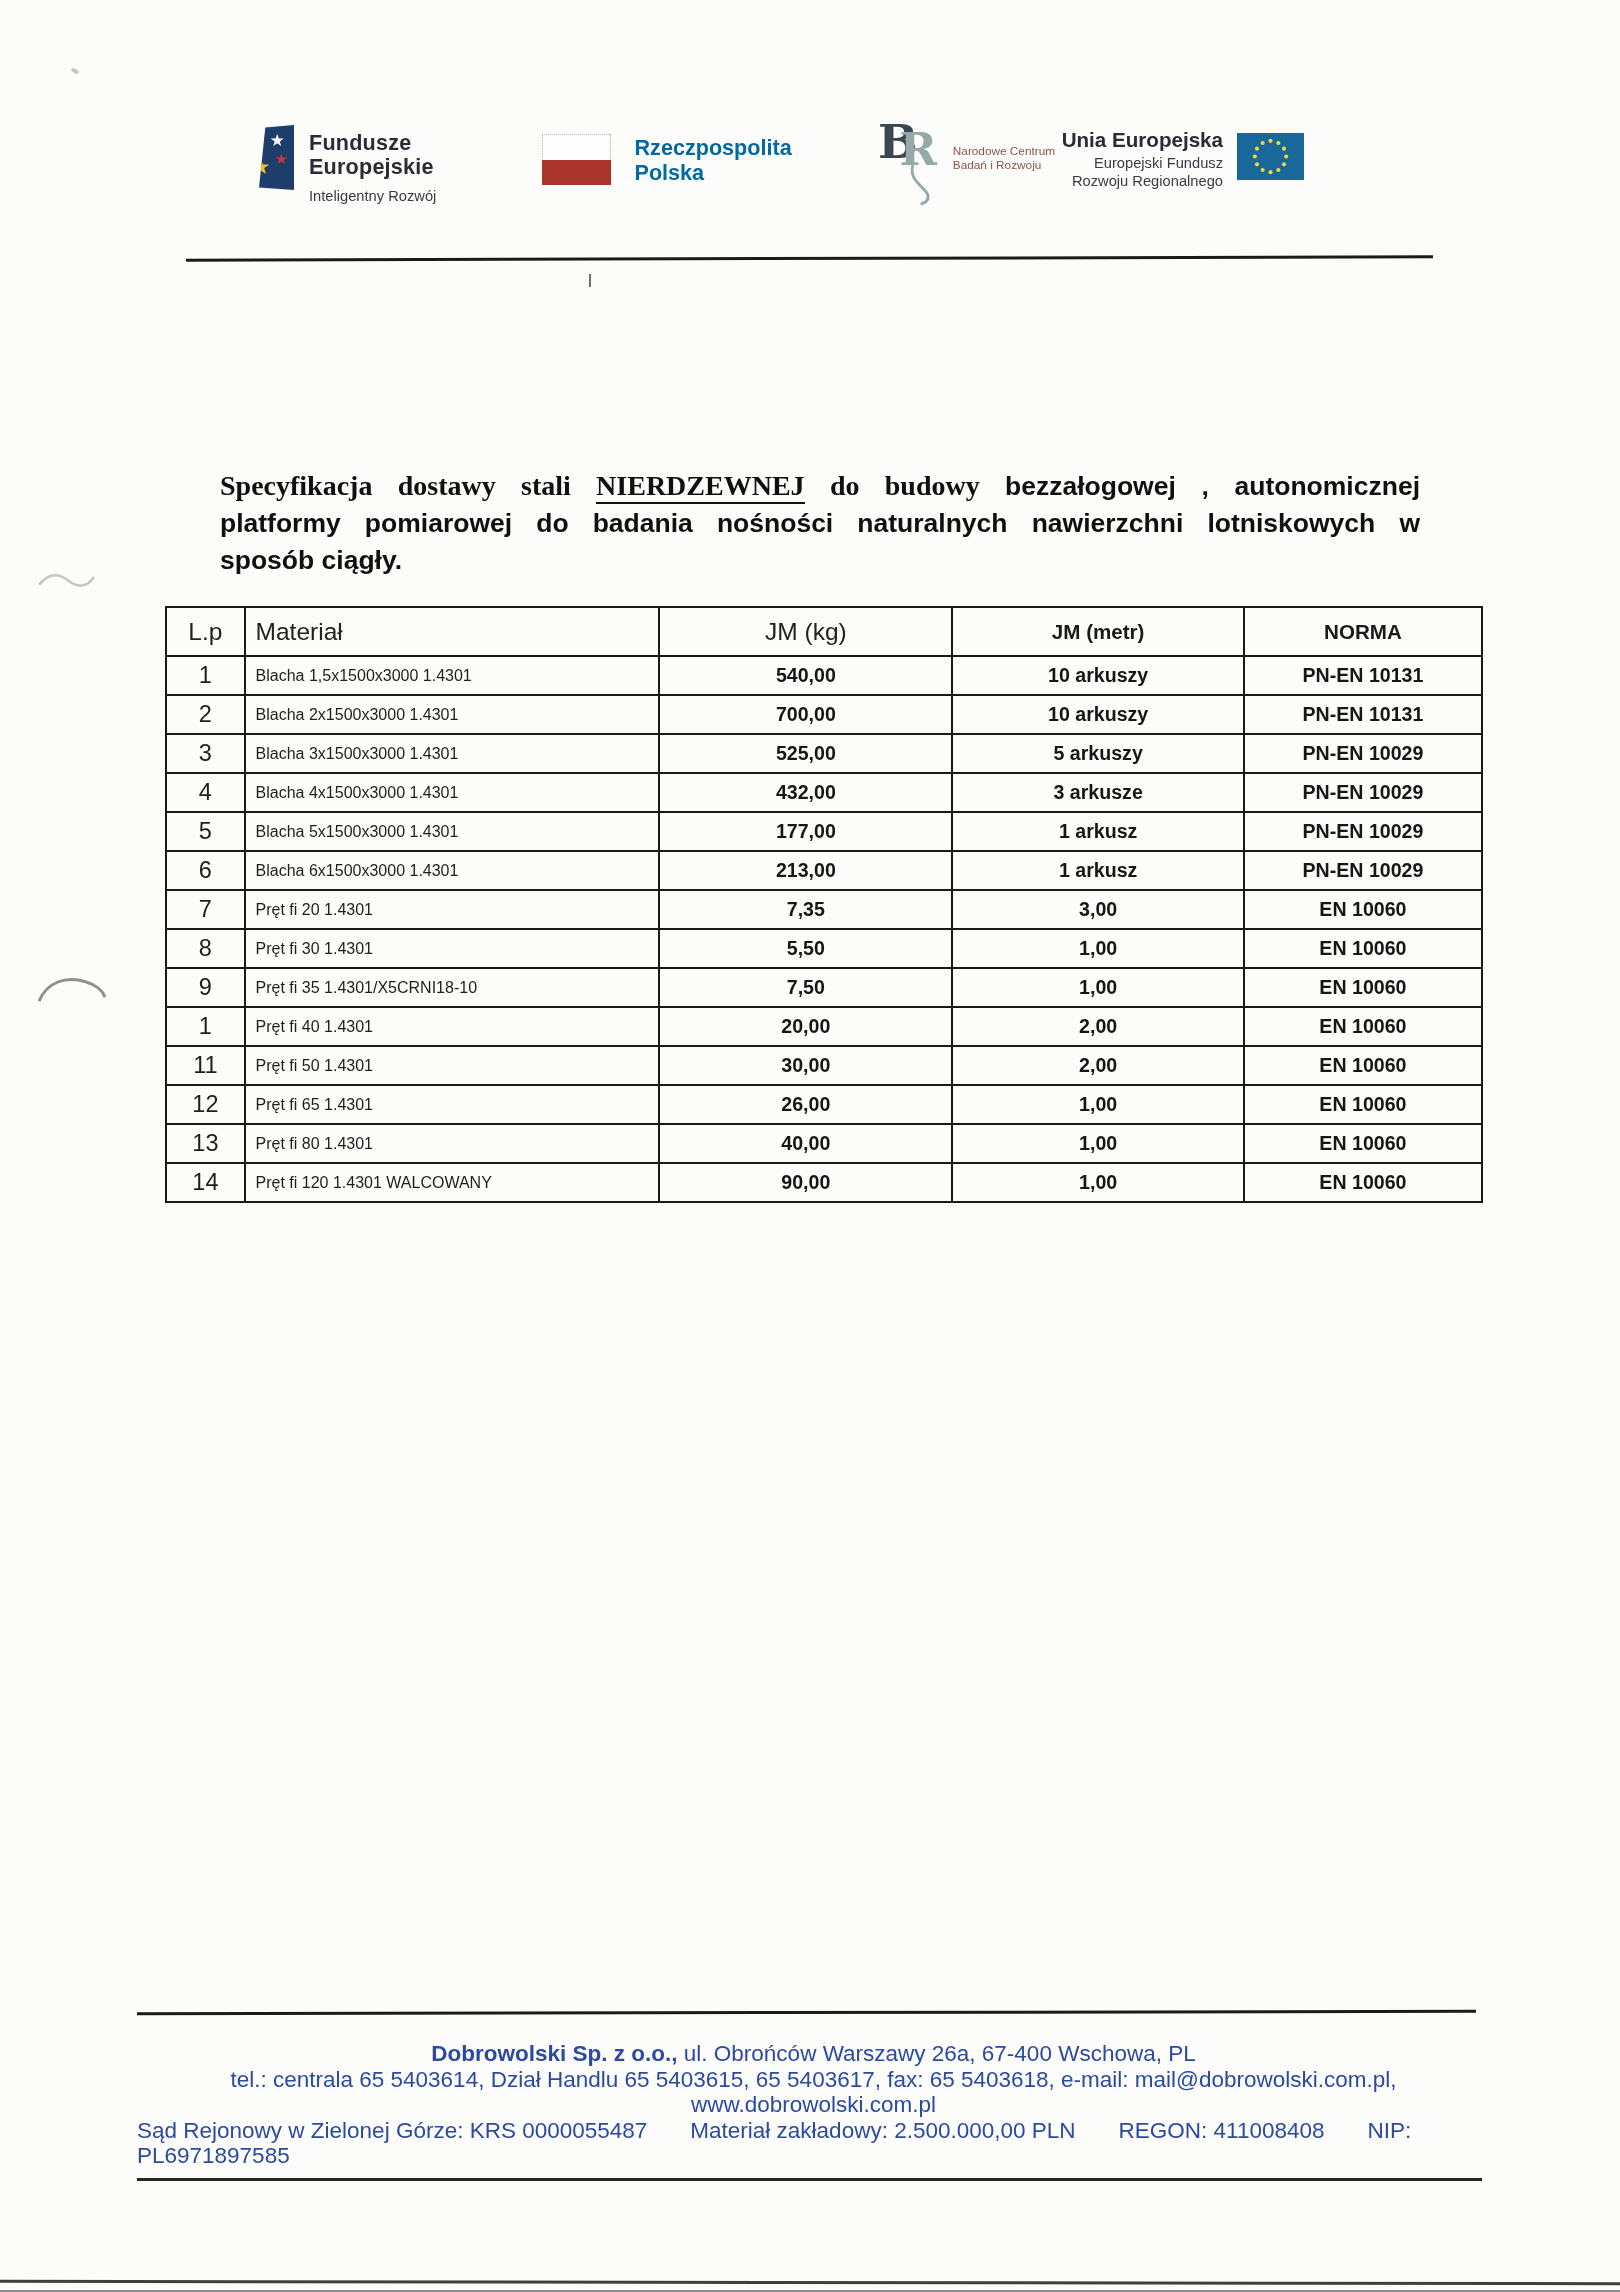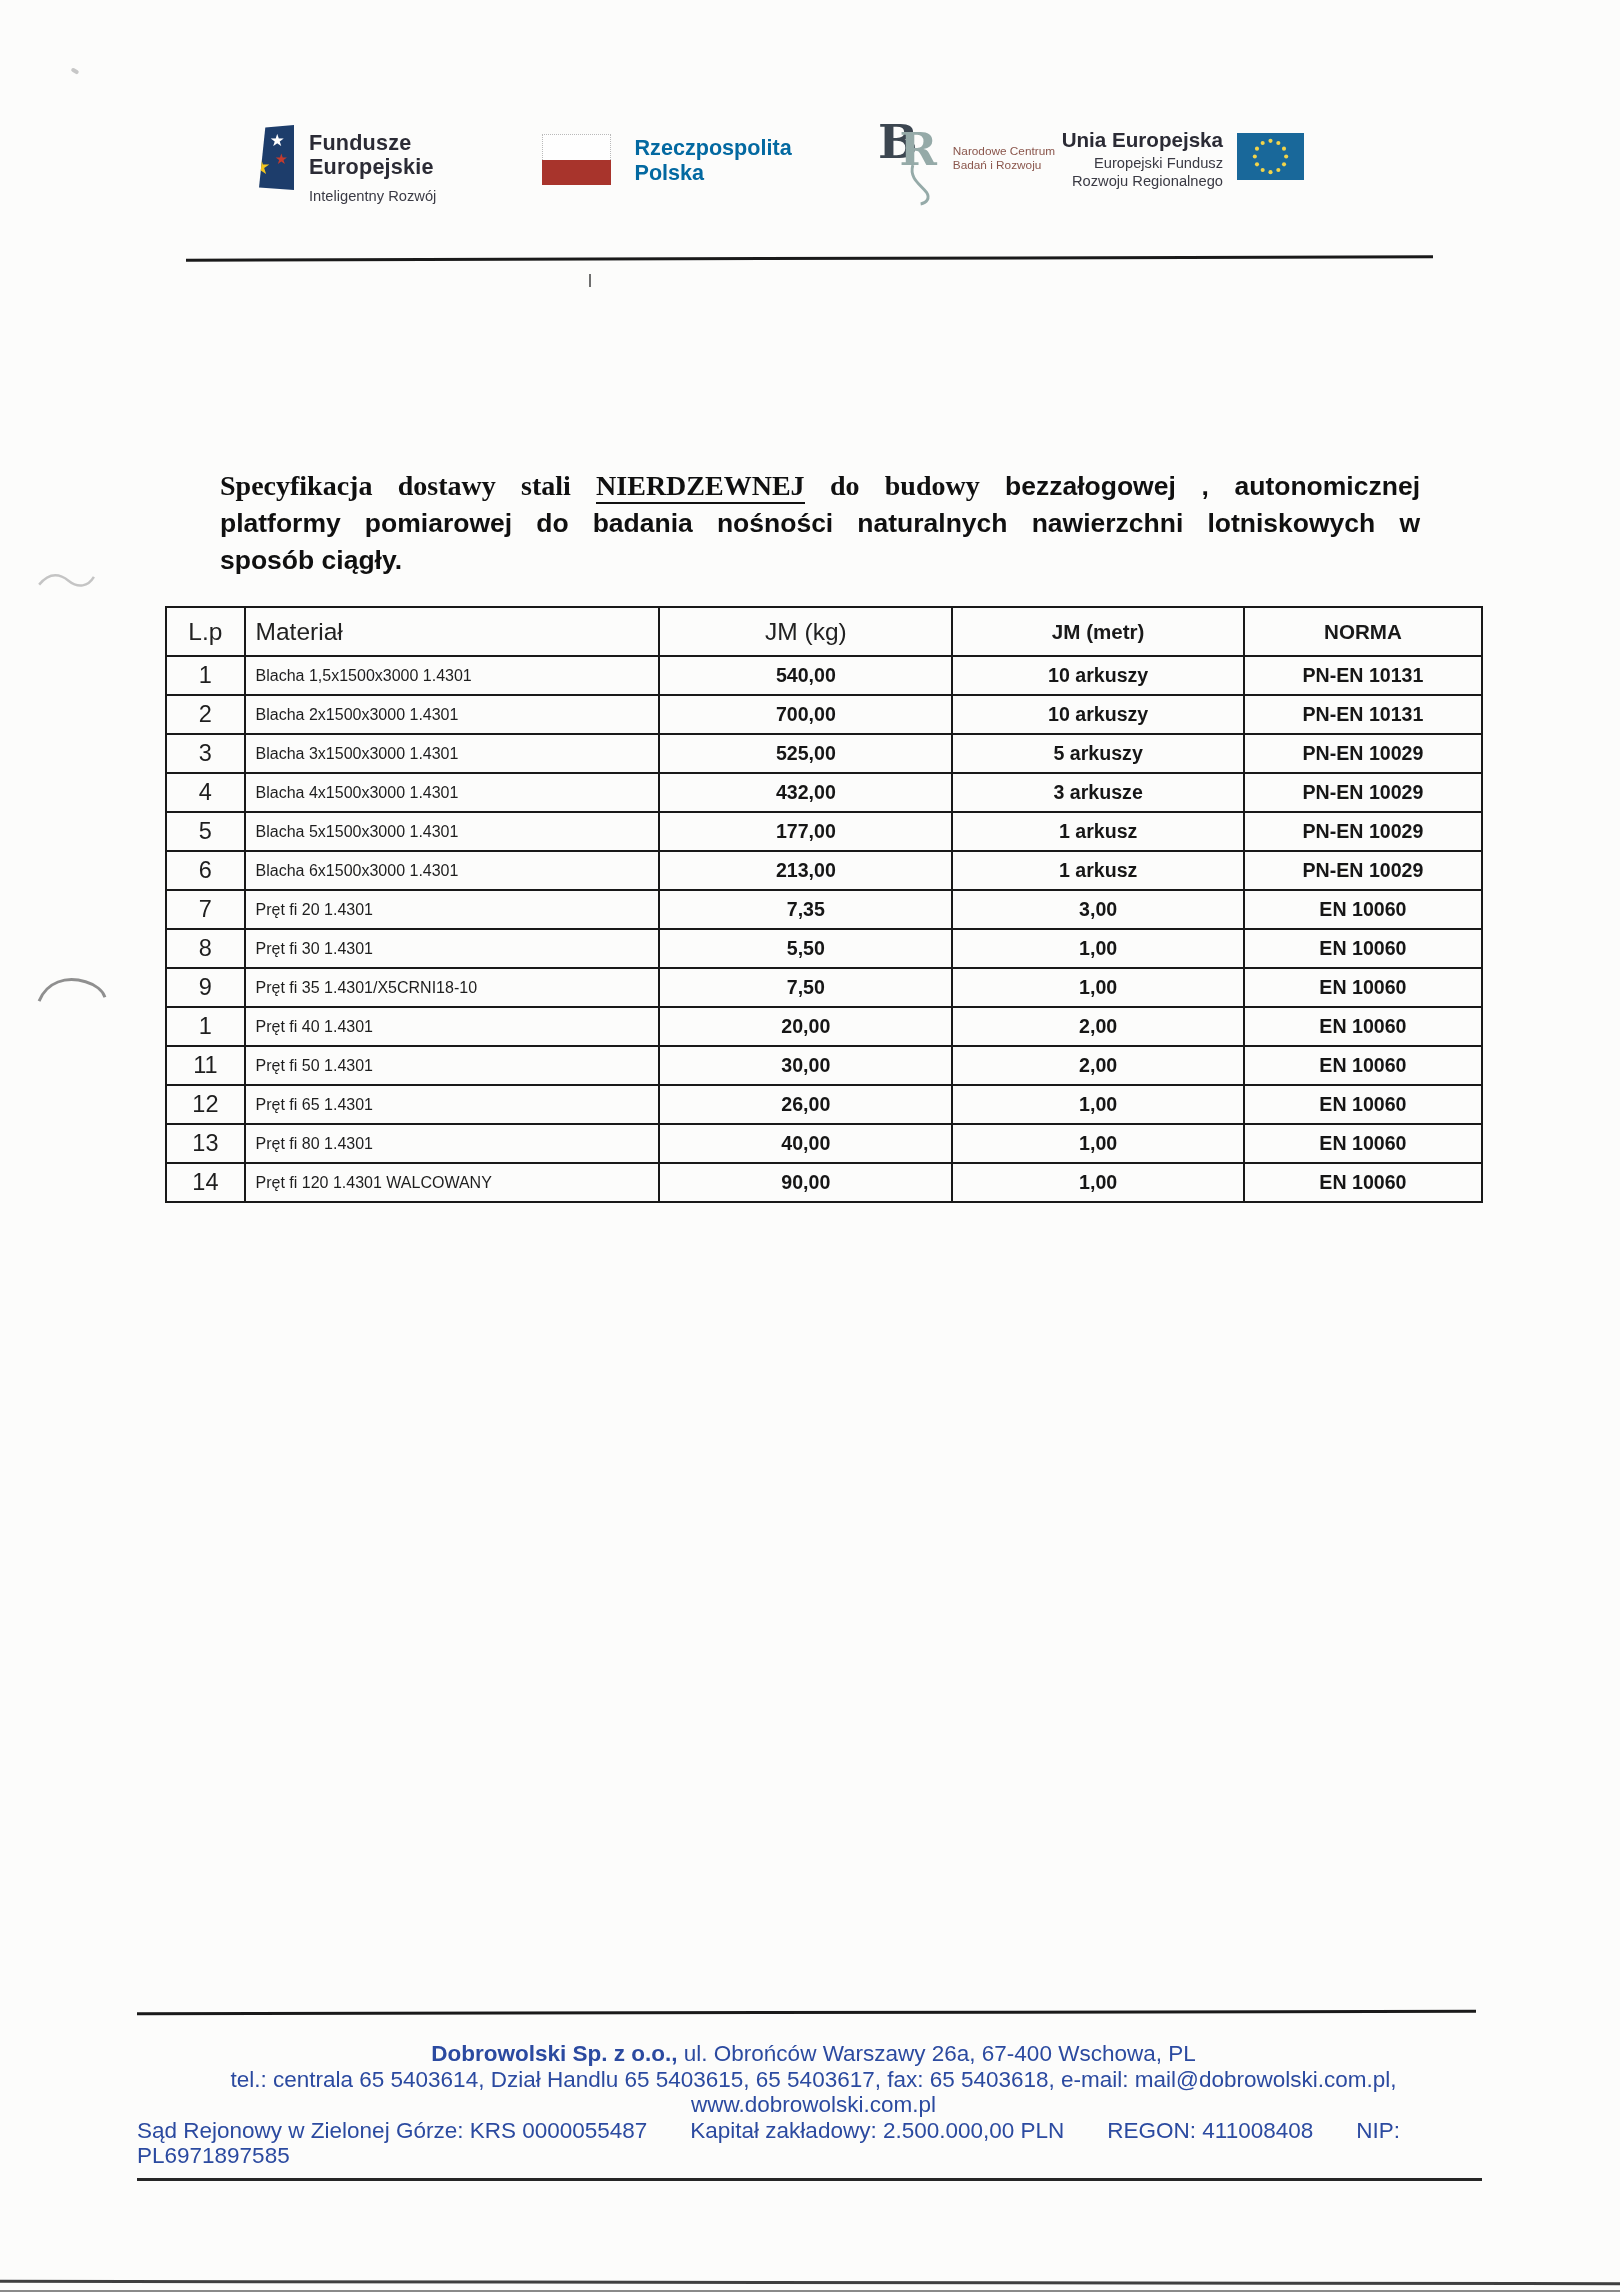--- a/index.html
+++ b/index.html
@@ -286,21 +286,21 @@
   </svg>
   <svg class="artifact" style="left:35px;top:974px;" width="74" height="31" viewBox="0 0 76 32">
     <path d="M4,28 C12,8 32,2 52,8 C62,11 70,17 72,24" fill="none" stroke="#8f8f8f" stroke-width="3"></path>
   </svg>
 
   <div class="rule rule-footer-top"></div>
   <div class="footer">
     <div class="footer-row center"><span class="bold">Dobrowolski Sp. z o.o.,</span><span> ul. Obrońców Warszawy 26a, 67-400 Wschowa, PL</span></div>
     <div class="footer-row center">tel.: centrala 65 5403614, Dział Handlu 65 5403615, 65 5403617, fax: 65 5403618, e-mail: mail@dobrowolski.com.pl,</div>
     <div class="footer-row center">www.dobrowolski.com.pl</div>
-    <div class="footer-row"><span>Sąd Rejonowy w Zielonej Górze: KRS 0000055487</span><span class="footer-gap"></span><span>Kapitał zakładowy: 2.500.000,00 PLN</span><span class="footer-gap"></span><span>REGON: 411008408</span><span class="footer-gap"></span><span>NIP:</span></div>
+    <div class="footer-row"><span>Sąd Rejonowy w Zielonej Górze: KRS 0000055487</span><span class="footer-gap"></span><span>Materiał zakładowy: 2.500.000,00 PLN</span><span class="footer-gap"></span><span>REGON: 411008408</span><span class="footer-gap"></span><span>NIP:</span></div>
     <div class="footer-row">PL6971897585</div>
   </div>
   <div class="rule rule-footer-bottom"></div>
 
   <div class="rule scan-line-1"></div>
   <div class="rule scan-line-2"></div>
 
 </div>
 
 

